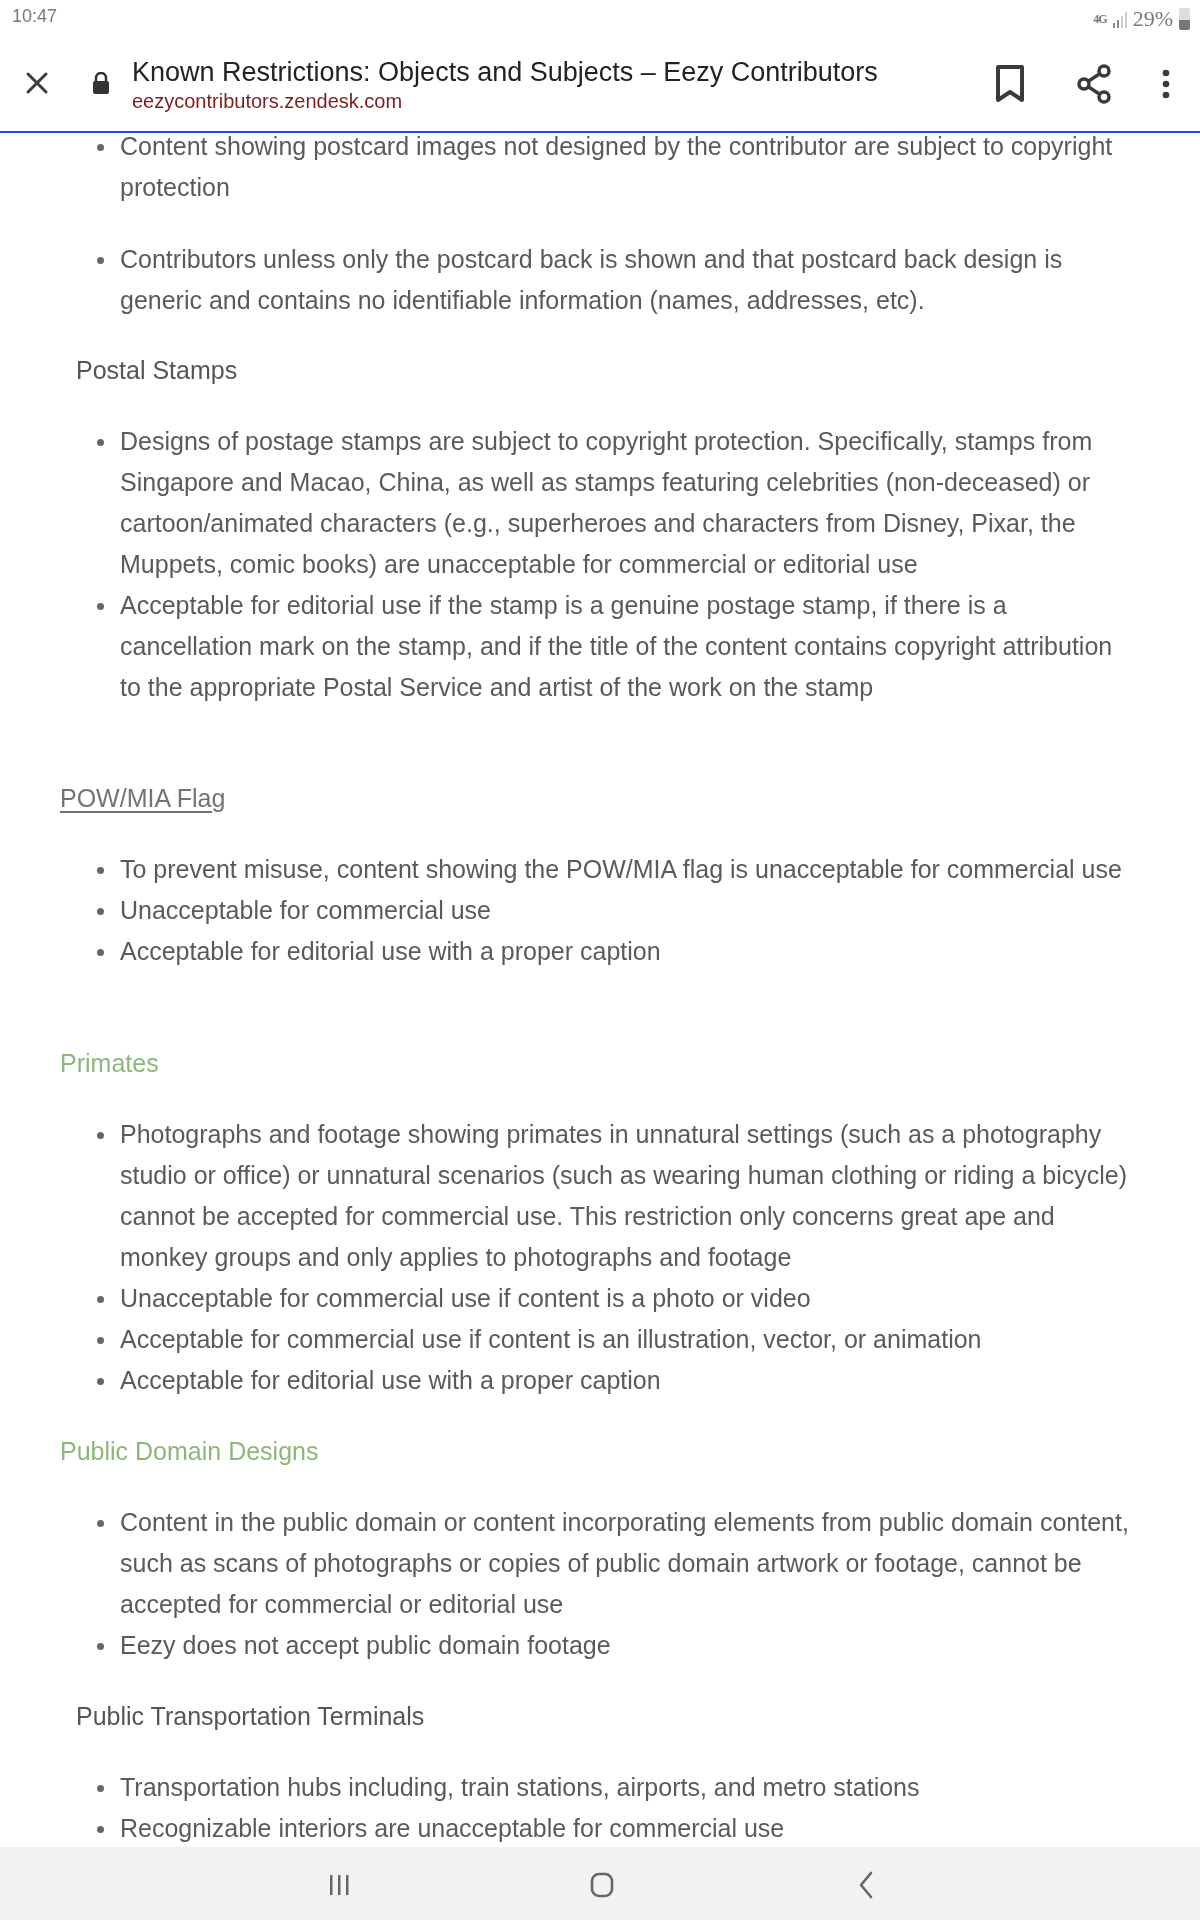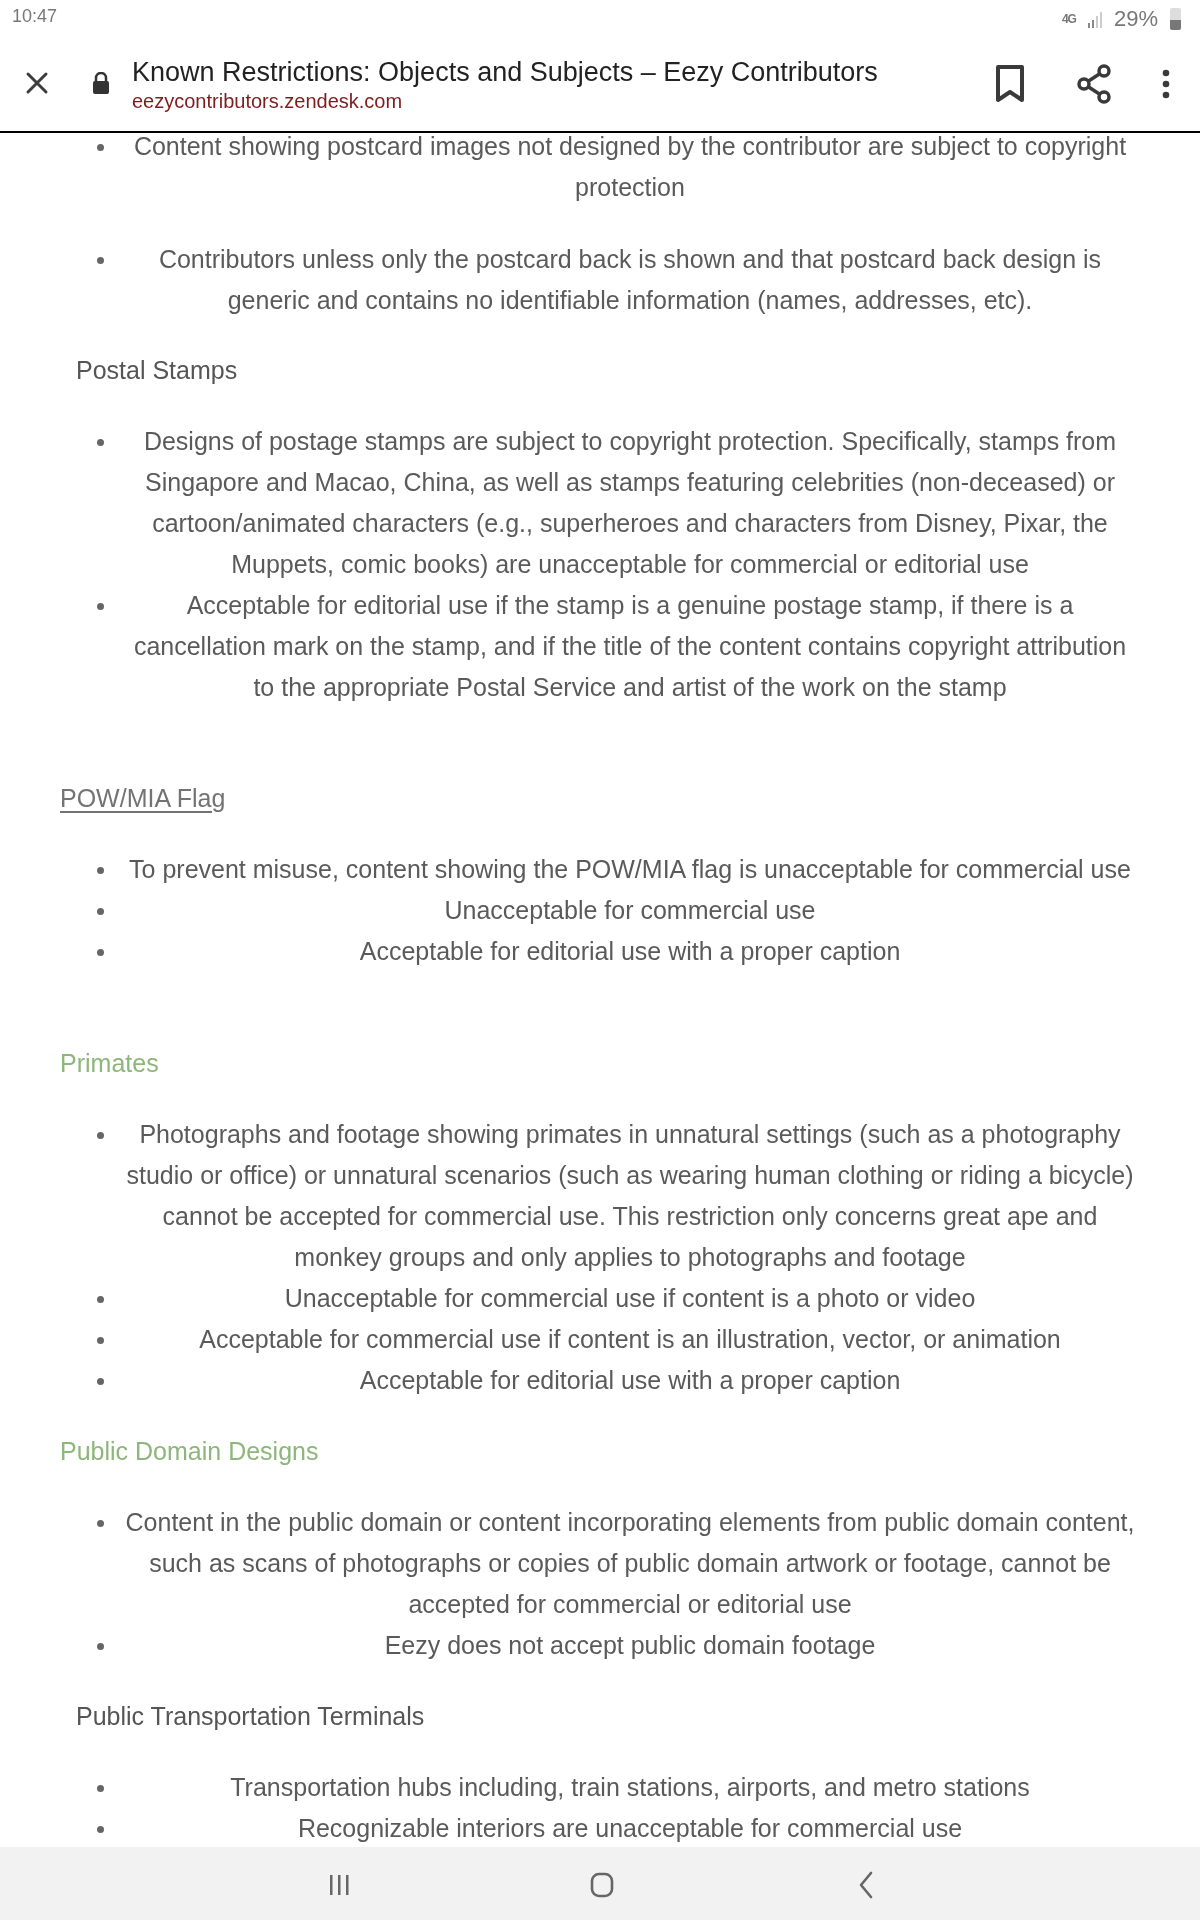--- a/index.html
+++ b/index.html
@@ -7,43 +7,43 @@
     width:1200px; height:1920px; position:relative; overflow:hidden;
     background:#ffffff;
     font-family:"Liberation Sans", sans-serif;
     color:#555555;
   }
   .statusbar {
     position:absolute; left:0; top:0; width:1200px; height:40px;
     background:#ffffff;
   }
   .sb-time { position:absolute; left:12px; top:6px; font-size:18px; color:#777; }
-  .sb-right { position:absolute; right:19px; top:6px; display:flex; align-items:center; gap:12px; color:#777; font-size:22px; }
+  .sb-right { position:absolute; right:10px; top:6px; display:flex; align-items:center; gap:6px; color:#777; font-size:22px;font-family:Liberation Serif, serif; }
   .sb-net { font-size:12px; font-weight:bold; line-height:11px; color:#777; letter-spacing:-1px; }
   .sb-signal { display:flex; align-items:flex-end; gap:2px; height:18px; }
   .sb-signal span { display:block; width:2px; background:#888; }
   .sb-batt { width:11px; height:22px; border-radius:2px; background:linear-gradient(#ddd 0 55%, #777 55% 100%); position:relative; }
 
   .header {
     position:absolute; left:0; top:40px; width:1200px; height:91px;
-    background:#ffffff; border-bottom:2px solid #000000;
+    background:#ffffff; border-bottom:2px solid #1d4ed8;
   }
   .close-btn { position:absolute; left:20px; top:26px; width:34px; height:34px; }
   .lock { position:absolute; left:92px; top:32px; width:18px; height:22px; }
   .title { position:absolute; left:132px; top:17px; font-size:27px; color:#222; white-space:nowrap; }
   .url { position:absolute; left:132px; top:50px; font-size:20px; color:#7f1d1d; }
   .hbtn { position:absolute; top:20px; width:48px; height:48px; display:flex; align-items:center; justify-content:center; }
 
   .content { position:absolute; left:0; top:131px; width:1200px; height:1716px; overflow:hidden; }
   .para { position:absolute; left:60px; font-size:25px; line-height:41px; white-space:nowrap; }
   .heading-plain { color:#555;margin-left:16px; }
   .heading-link { color:#737373; text-decoration:underline; text-underline-offset:4px; }
   .heading-green { color:#8db67a; }
   ul.blist { position:absolute; left:0; margin:0; padding:0; list-style:none; width:1200px; }
-  ul.blist li { position:relative; padding-left:120px; padding-right:60px; font-size:25px; line-height:41px; color:#5a5a5a; box-sizing:border-box; width:1200px;text-align:center; }
+  ul.blist li { position:relative; padding-left:120px; padding-right:60px; font-size:25px; line-height:41px; color:#5a5a5a; box-sizing:border-box; width:1200px; }
   ul.blist li::before { content:""; position:absolute; left:97px; top:18px; width:7px; height:7px; border-radius:50%; background:#666; }
 
   .navbar { position:absolute; left:0; top:1847px; width:1200px; height:73px; background:#f2f2f2; }
   .nav-btn { position:absolute; top:18px; width:60px; height:40px; display:flex; align-items:center; justify-content:center; }
 </style>
 </head>
 <body>
 
 <div class="statusbar">
   <span class="sb-time">10:47</span>

